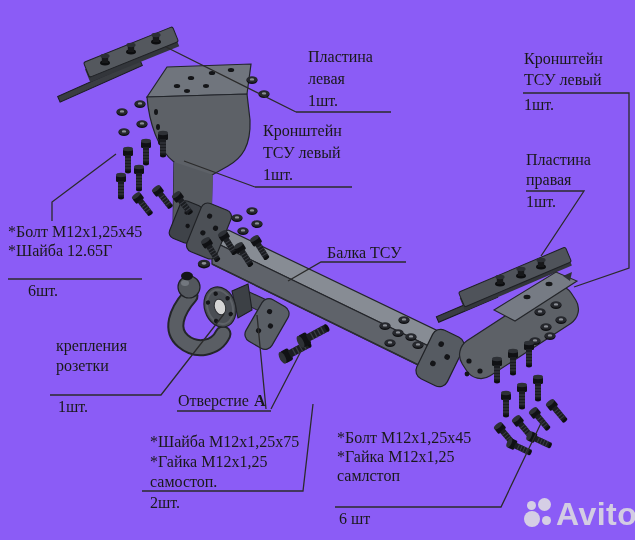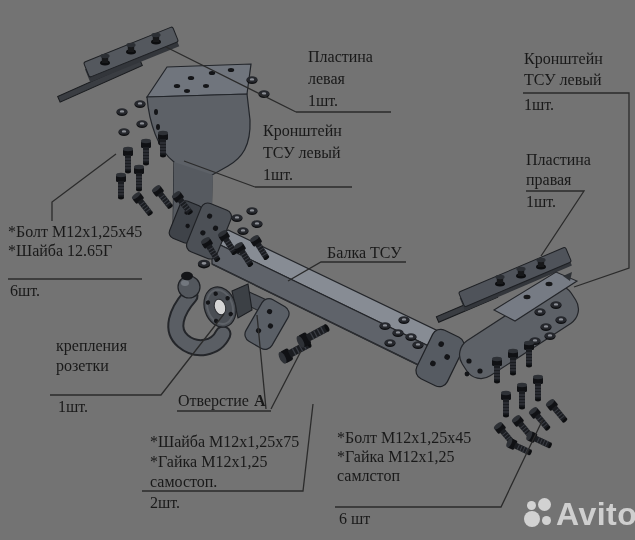--- a/index.html
+++ b/index.html
@@ -1,18 +1,18 @@
 <!DOCTYPE html>
 <html><head>
 <meta charset="utf-8">
 <style>
   html,body{margin:0;padding:0;background:#ffffff;}
   .stage{
     position:relative;width:635px;height:540px;overflow:hidden;
-    background:#737373;font-family:"Liberation Serif", serif;color:#1a1a1a;
+    background:#8b5cf6;font-family:"Liberation Serif", serif;color:#1a1a1a;
   }
   .art{position:absolute;left:0;top:0;width:635px;height:540px;}
   .lbl{position:absolute;font-size:16px;color:#191919;white-space:nowrap;}
   .lh22 div{line-height:22px;}
   .lh21 div{line-height:21px;}
   .lh20 div{line-height:20px;}
   .lh19 div{line-height:19px;}
   .qty{line-height:18px;}
   .lbl b{font-weight:bold;margin-left:5px;}
   
@@ -272,21 +272,21 @@
   <div class="lbl qty" style="left:526px;top:193px">1шт.</div>
 
   <div class="lbl" style="left:327px;top:244px">
     <div>Балка ТСУ</div>
   </div>
 
   <div class="lbl lh19" style="left:8px;top:222px">
     <div>*Болт М12х1,25х45</div>
     <div>*Шайба 12.65Г</div>
   </div>
-  <div class="lbl qty" style="left:10px;top:282px">6шт.</div>
+  <div class="lbl qty" style="left:28px;top:282px">6шт.</div>
 
   <div class="lbl lh20" style="left:56px;top:336px">
     <div>крепления</div>
     <div>розетки</div>
   </div>
   <div class="lbl qty" style="left:58px;top:398px">1шт.</div>
 
   <div class="lbl" style="left:178px;top:392px">
     <span>Отверстие</span><b>А</b>
   </div>

